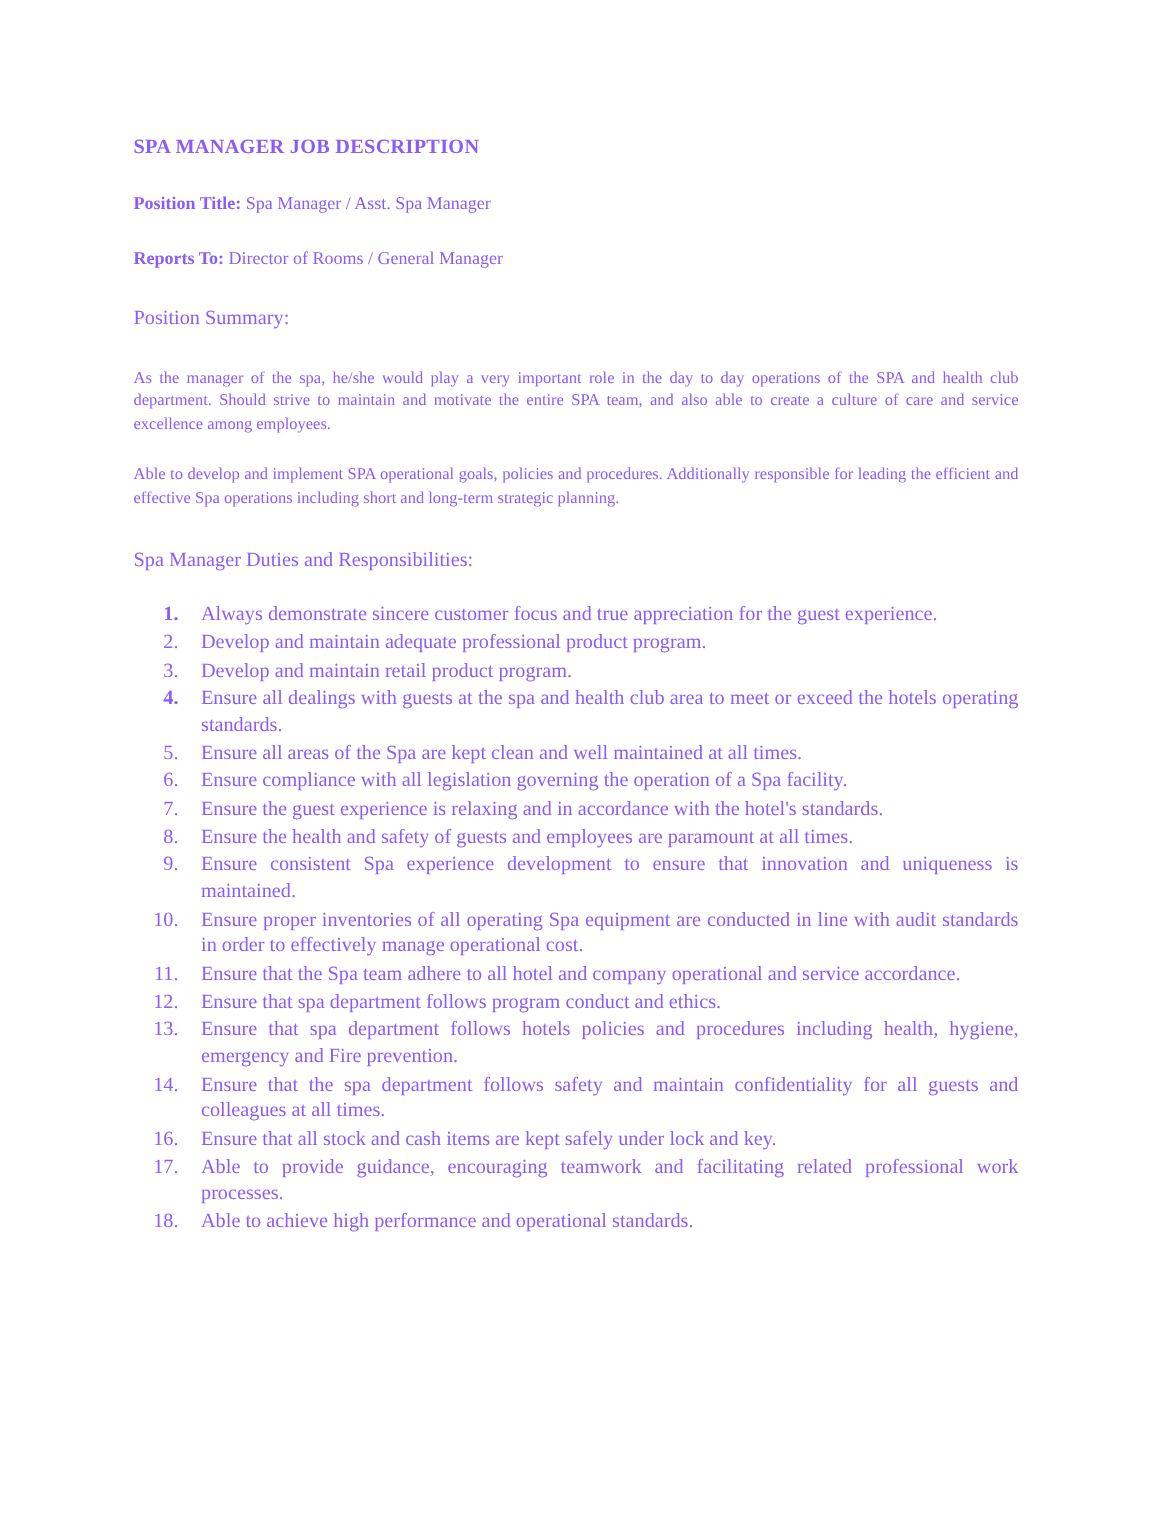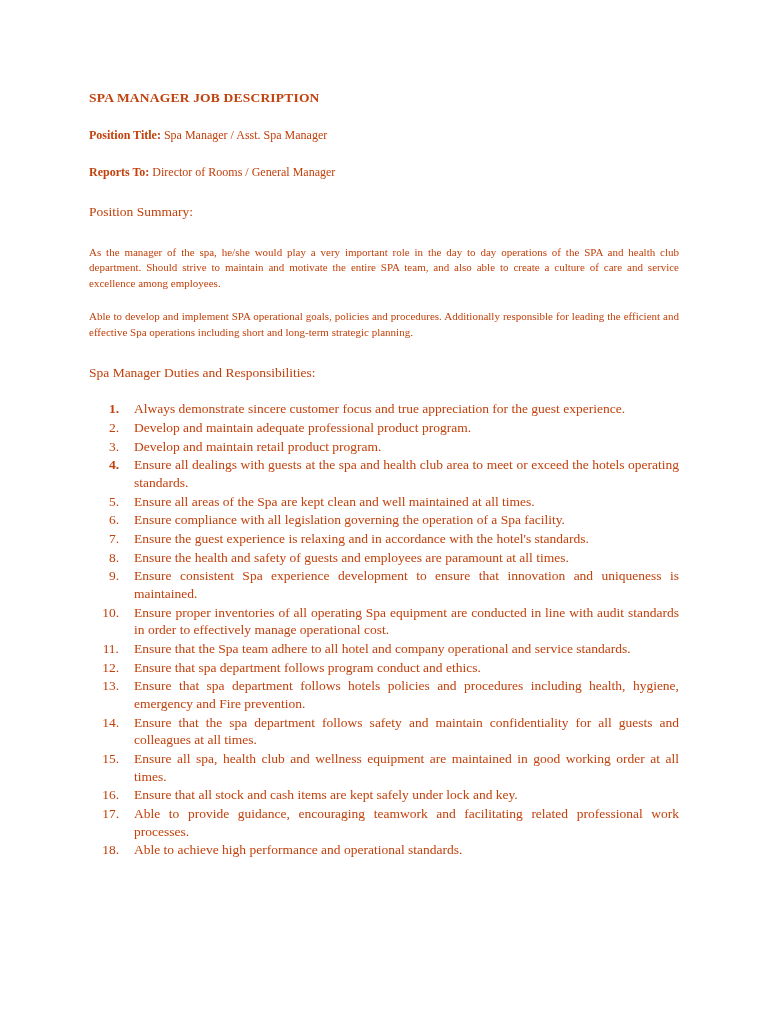--- a/index.html
+++ b/index.html
@@ -8,21 +8,21 @@
     background: #ffffff;
   }
   .page {
     position: relative;
     width: 768px;
     height: 964px;
     background: #ffffff;
     box-sizing: border-box;
     overflow: hidden;
     font-family: "Liberation Serif", "DejaVu Serif", serif;
-    color: #c2410c;
+    color: #8b5cf6;
   }
   .content {
     position: absolute;
     left: 89px;
     top: 90px;
     width: 590px;
   }
   .doc-title {
     font-size: 13.5px;
     font-weight: bold;
@@ -147,37 +147,33 @@
       <li class="duty-item">
         <span class="duty-marker">9.</span>
         <span class="duty-text">Ensure consistent Spa experience development to ensure that innovation and uniqueness is maintained.</span>
       </li>
       <li class="duty-item">
         <span class="duty-marker">10.</span>
         <span class="duty-text">Ensure proper inventories of all operating Spa equipment are conducted in line with audit standards in order to effectively manage operational cost.</span>
       </li>
       <li class="duty-item">
         <span class="duty-marker">11.</span>
-        <span class="duty-text">Ensure that the Spa team adhere to all hotel and company operational and service standards.</span>
+        <span class="duty-text">Ensure that the Spa team adhere to all hotel and company operational and service accordance.</span>
       </li>
       <li class="duty-item nowrap-just">
         <span class="duty-marker">12.</span>
         <span class="duty-text">Ensure that spa department follows program conduct and ethics.</span>
       </li>
       <li class="duty-item">
         <span class="duty-marker">13.</span>
         <span class="duty-text">Ensure that spa department follows hotels policies and procedures including health, hygiene, emergency and Fire prevention.</span>
       </li>
       <li class="duty-item">
         <span class="duty-marker">14.</span>
         <span class="duty-text">Ensure that the spa department follows safety and maintain confidentiality for all guests and colleagues at all times.</span>
-      </li>
-      <li class="duty-item">
-        <span class="duty-marker">15.</span>
-        <span class="duty-text">Ensure all spa, health club and wellness equipment are maintained in good working order at all times.</span>
       </li>
       <li class="duty-item nowrap-just">
         <span class="duty-marker">16.</span>
         <span class="duty-text">Ensure that all stock and cash items are kept safely under lock and key.</span>
       </li>
       <li class="duty-item">
         <span class="duty-marker">17.</span>
         <span class="duty-text">Able to provide guidance, encouraging teamwork and facilitating related professional work processes.</span>
       </li>
       <li class="duty-item nowrap-just">

